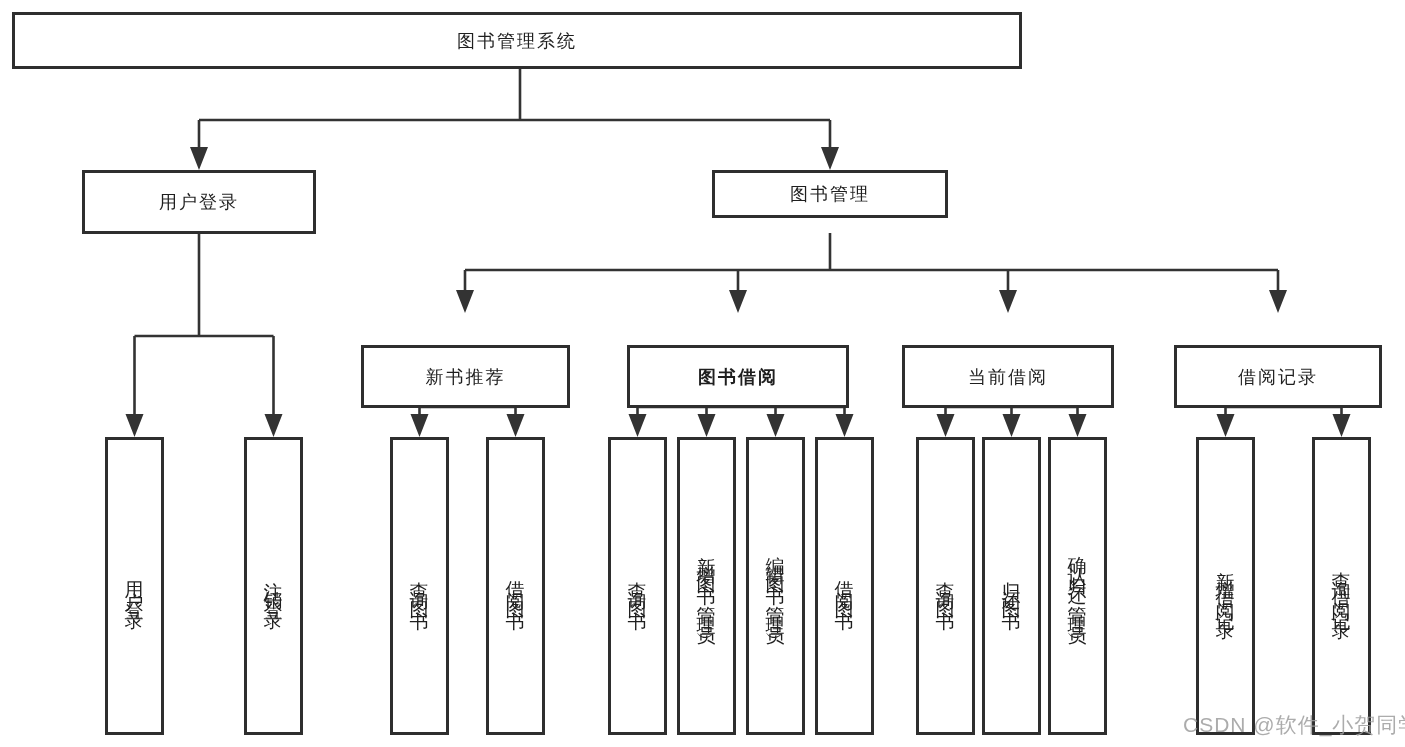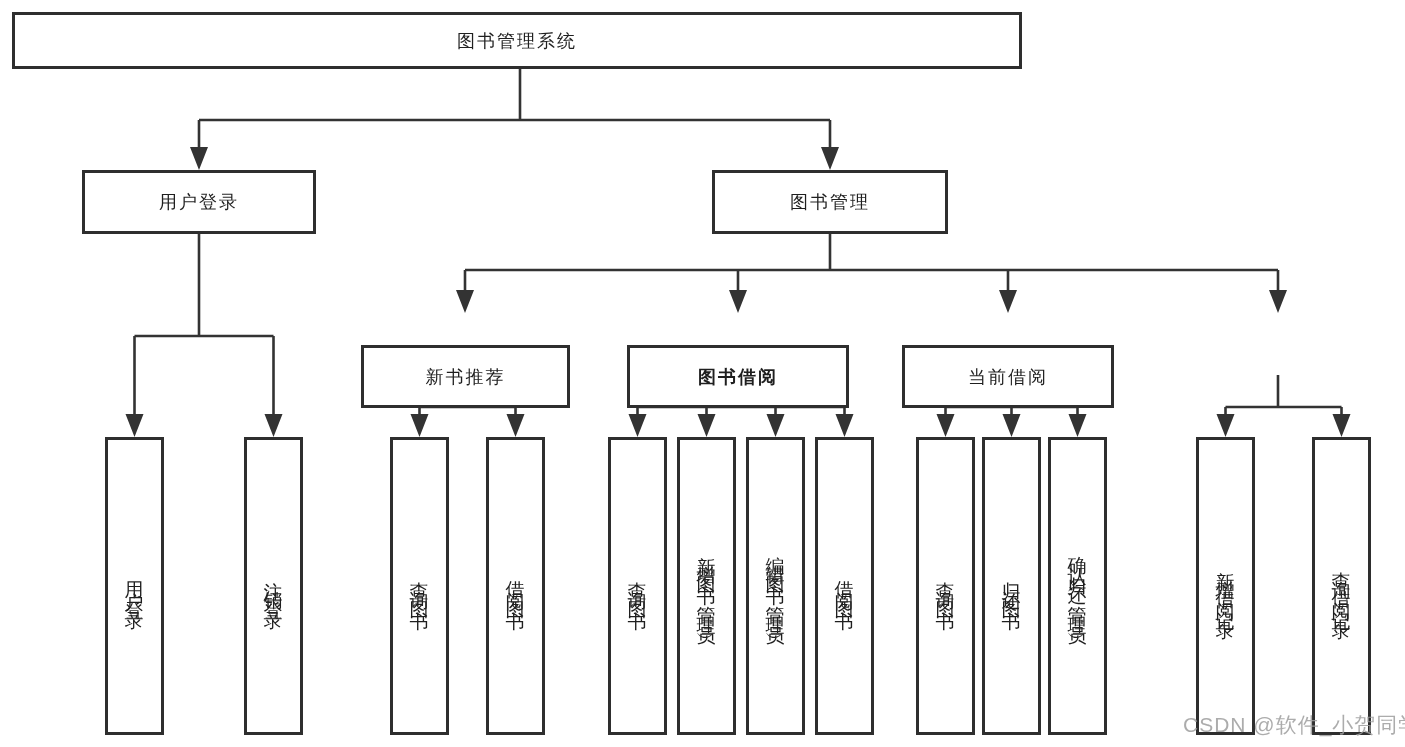--- a/index.html
+++ b/index.html
@@ -56,21 +56,21 @@
     writing-mode: vertical-rl;
     text-orientation: mixed;
     font-size: 19px;
     letter-spacing: 10px;
     line-height: 1;
   }
   .vbox span { display: inline-block; }
 
   
   .n-user-login    { left: 82px;  top: 170px; width: 234px; height: 64px; }
-  .n-book-mgmt     { left: 712px; top: 170px; width: 236px; height: 64px; }
+  .n-book-mgmt     { left: 712px; top: 170px; width: 236px; height: 48px; }
 
   
   .lv3 { top: 313px; height: 63px; margin-top: 32px; }
   .n-new-book      { left: 361px; width: 209px; }
   .n-book-borrow   { left: 627px; width: 222px; font-weight: bold; }
   .n-current-borrow{ left: 902px; width: 212px; }
   .n-borrow-record { left: 1174px; width: 208px; }
 
   
   .lf-user-login     { left: 105px; }
@@ -146,20 +146,23 @@
 
   <div class="node hbox lv3 n-new-book">
     <span>新书推荐</span>
   </div>
   <div class="node hbox lv3 n-book-borrow">
     <span>图书借阅</span>
   </div>
   <div class="node hbox lv3 n-current-borrow">
     <span>当前借阅</span>
   </div>
+  <div class="node hbox lv3 n-borrow-record">
+    <span>借阅记录</span>
+  </div>
 
   <div class="node vbox lf-user-login">
     <span>用户登录</span>
   </div>
   <div class="node vbox lf-logout">
     <span>注销登录</span>
   </div>
 
   <div class="node vbox lf-query-1">
     <span>查询图书</span>

